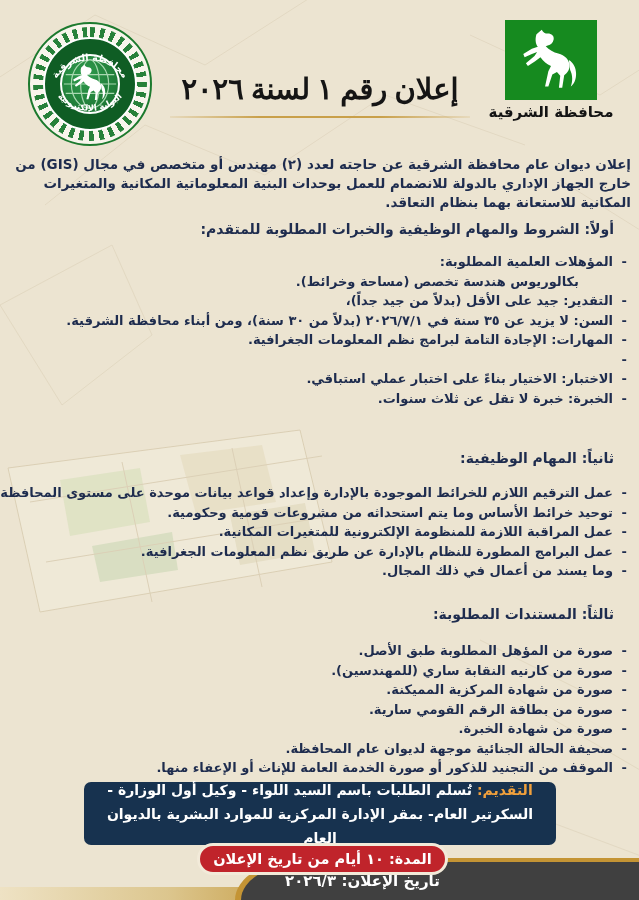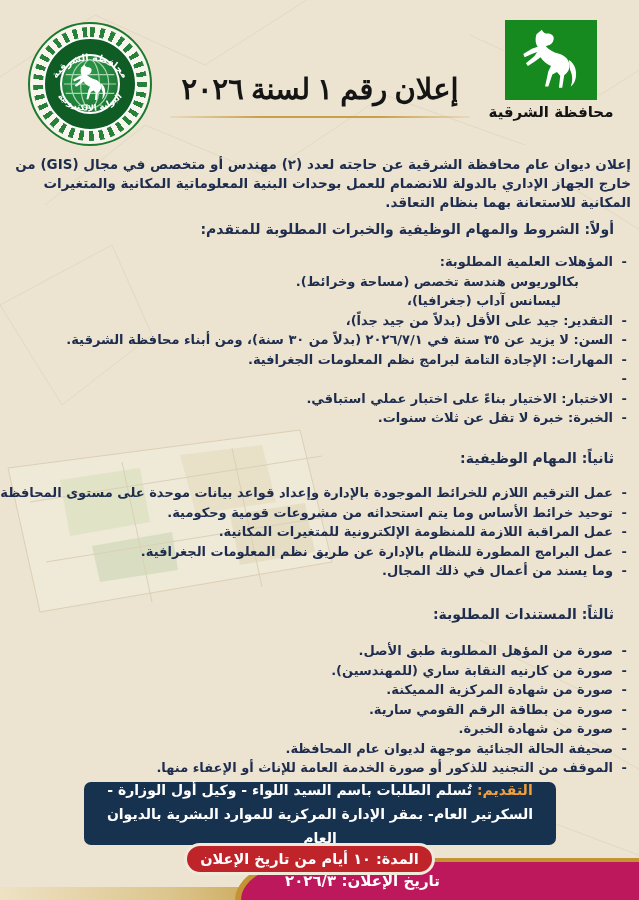--- a/index.html
+++ b/index.html
@@ -39,28 +39,28 @@
   #sec1-head{top:221px;}  #sec1-list{top:252px;}
   #sec2-head{top:450px;}  #sec2-list{top:483px;}
   #sec3-head{top:606px;}  #sec3-list{top:641px;}
 
   
   .submission-box{position:absolute;top:782px;left:84px;width:472px;height:63px;background:#17324f;border-radius:7px;z-index:3;
     display:flex;align-items:center;justify-content:center;text-align:center;padding:2px 16px;box-sizing:border-box;}
   .submission-box .txt{font-size:14px;font-weight:bold;color:#ffffff;line-height:24px;}
   .submission-box .lbl{color:#f0a03c;}
 
-  .duration-box{position:absolute;top:843px;left:184px;width:251px;height:32px;background:#c0242b;border:3px solid #f2ead9;border-radius:18px;z-index:5;
+  .duration-box{position:absolute;top:843px;left:197px;width:251px;height:32px;background:#c0242b;border:3px solid #f2ead9;border-radius:18px;z-index:5;
     display:flex;align-items:center;justify-content:center;box-sizing:border-box;}
   .duration-box .txt{font-size:14.5px;font-weight:bold;color:#ffffff;white-space:nowrap;}
 
   .gold-bar{position:absolute;bottom:0;left:0;width:420px;height:13px;z-index:2;
     background:linear-gradient(90deg,#eee2c4,#dcc68e 40%,#c0912f 80%,#a87c24);}
   .footer-gold{position:absolute;bottom:0;right:0;width:404px;height:42px;background:#c49434;border-top-left-radius:75px 44px;z-index:3;}
-  .footer-navy{position:absolute;bottom:0;right:0;width:398px;height:38px;background:#be185d;border-top-left-radius:70px 40px;z-index:4;
+  .footer-navy{position:absolute;bottom:0;right:0;width:398px;height:38px;background:#404040;border-top-left-radius:70px 40px;z-index:4;
     display:flex;align-items:center;justify-content:flex-end;padding-left:30px;box-sizing:border-box;}
   .footer-navy .txt{font-size:15px;font-weight:bold;color:#ffffff;padding-left:14px;white-space:nowrap;}
 </style>
 </head>
 <body>
 
 <div class="page">
 
   <svg width="0" height="0" style="position:absolute">
     <defs>
@@ -146,24 +146,20 @@
     <div class="sec-head" id="sec1-head">أولاً: الشروط والمهام الوظيفية والخبرات المطلوبة للمتقدم:</div>
     <div class="sec-list" id="sec1-list">
         <div class="b-row">
           <span class="dash">-</span>
           <span>المؤهلات العلمية المطلوبة:</span>
         </div>
         <div class="b-row ind1">
           <span class="dash"></span>
           <span>بكالوريوس هندسة تخصص (مساحة وخرائط).</span>
         </div>
-        <div class="b-row ind2">
-          <span class="dash"></span>
-          <span>ليسانس آداب (جغرافيا)،</span>
-        </div>
         <div class="b-row">
           <span class="dash">-</span>
           <span>التقدير: جيد على الأقل (بدلاً من جيد جداً)،</span>
         </div>
         <div class="b-row">
           <span class="dash">-</span>
           <span>السن: لا يزيد عن ٣٥ سنة في ٢٠٢٦/٧/١ (بدلاً من ٣٠ سنة)، ومن أبناء محافظة الشرقية.</span>
         </div>
         <div class="b-row">
           <span class="dash">-</span>

